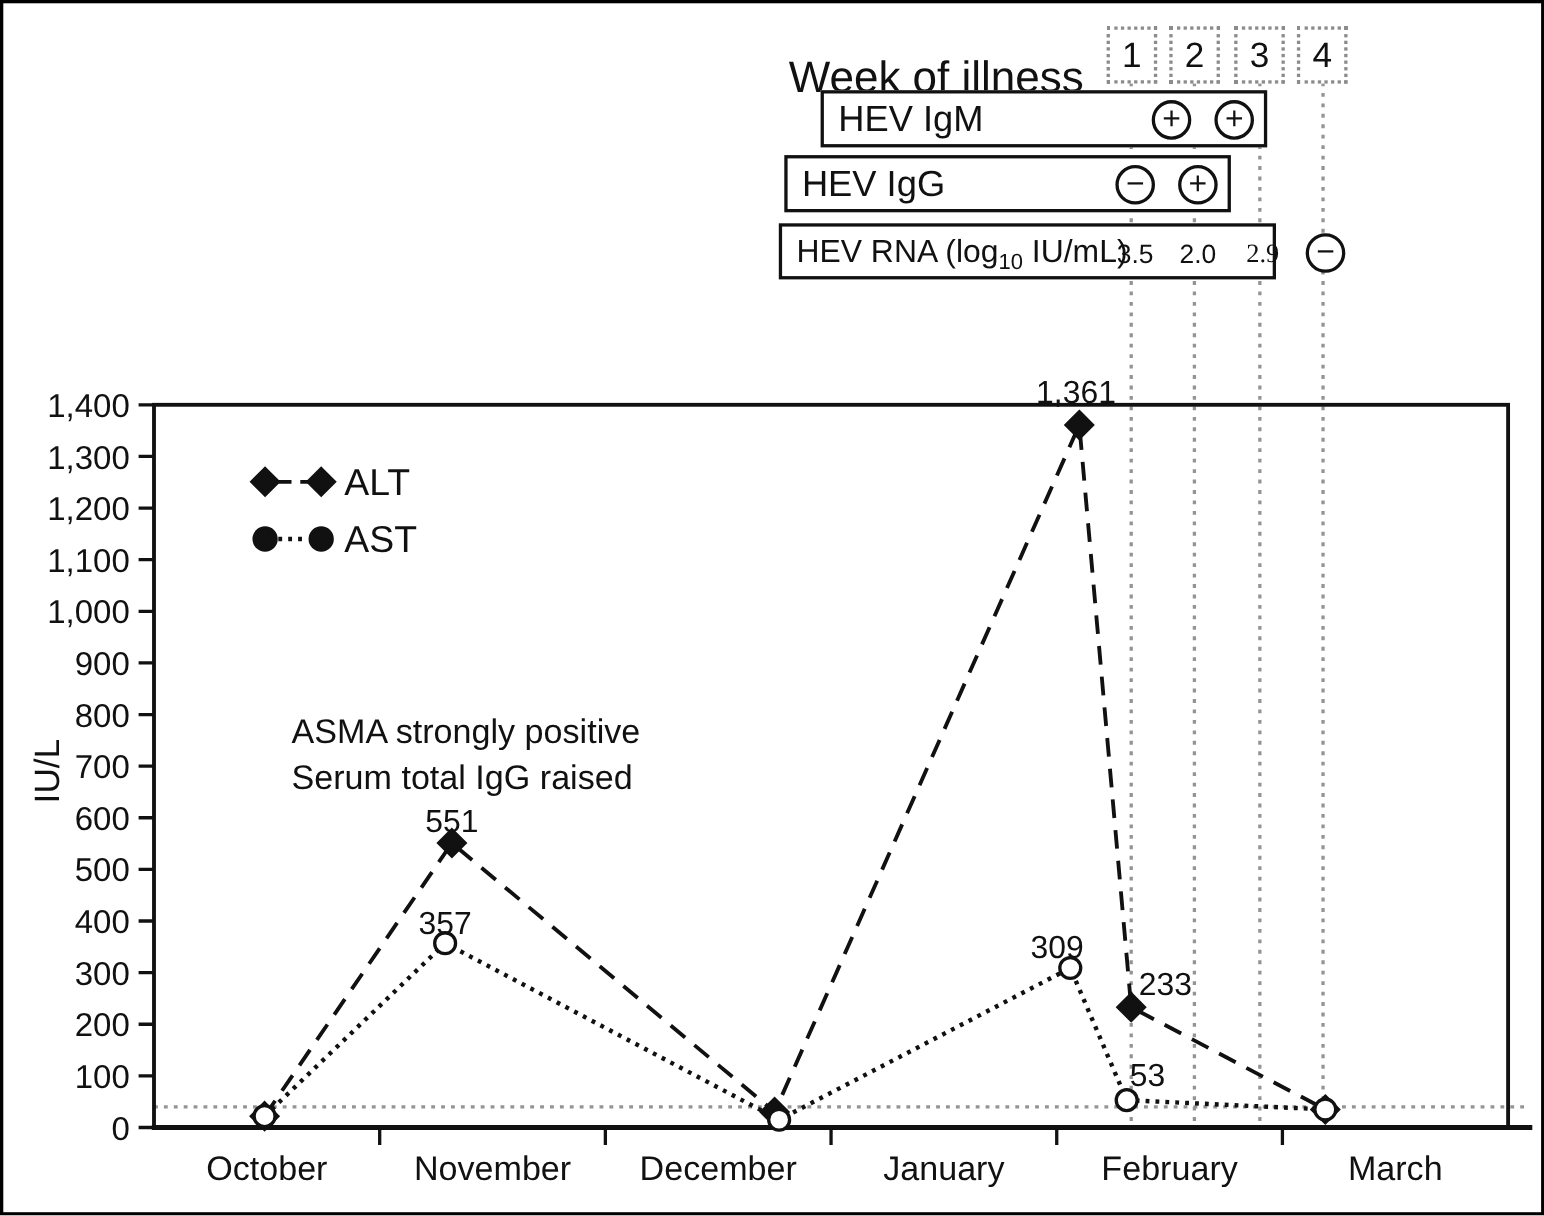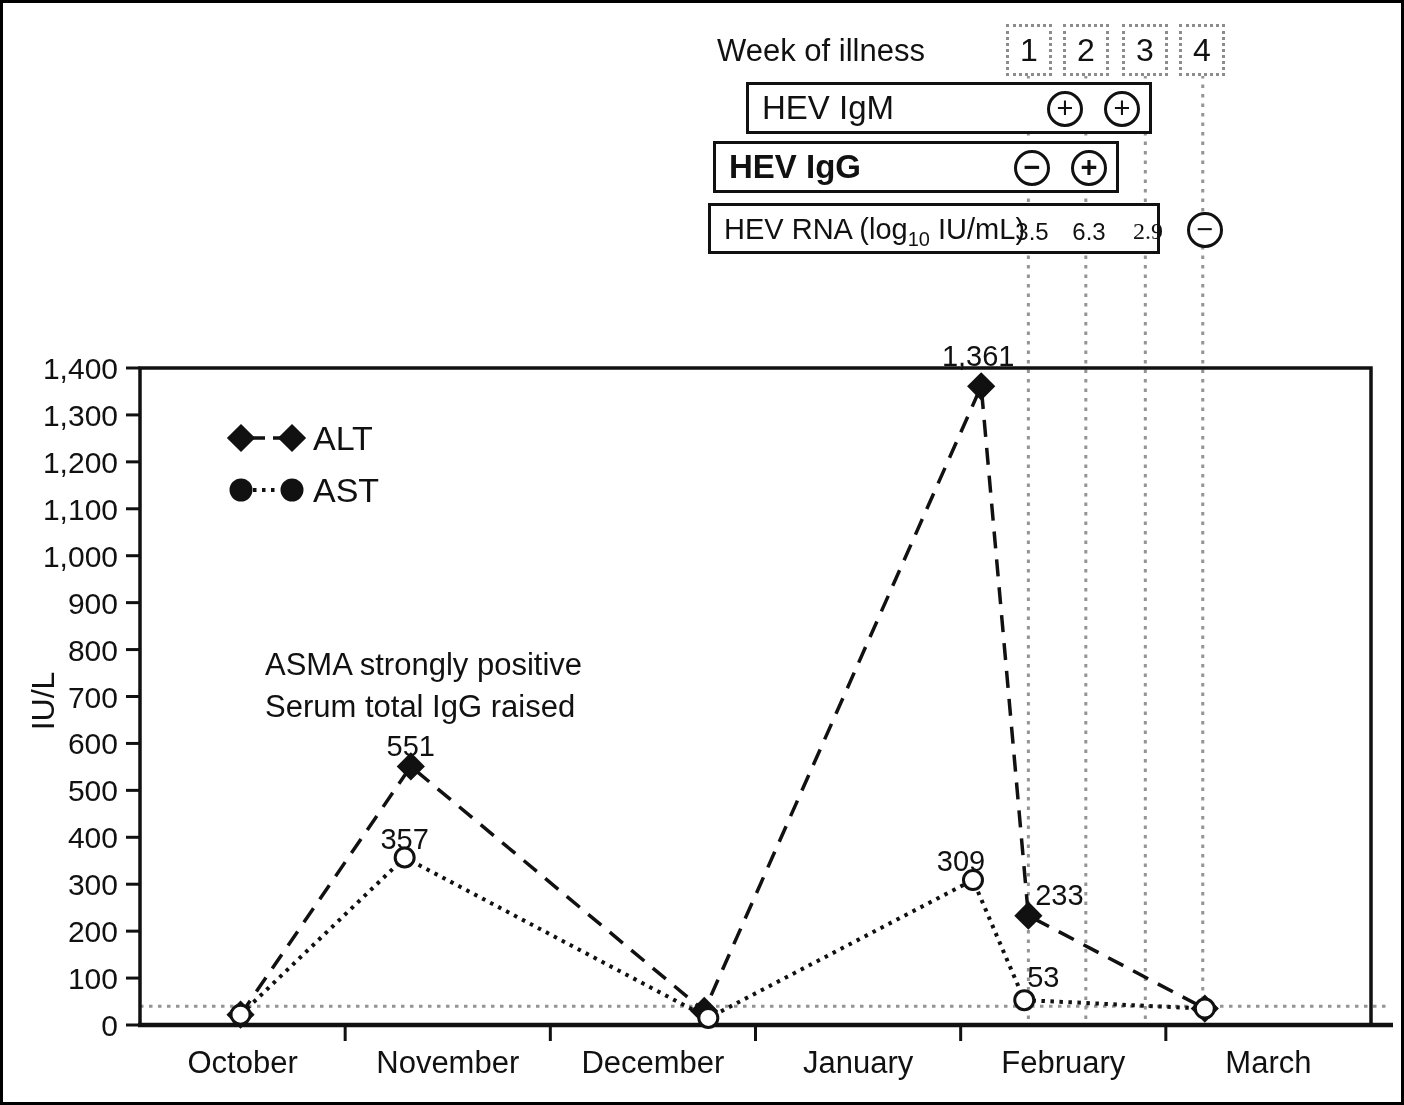--- a/index.html
+++ b/index.html
@@ -4,34 +4,34 @@
 <style>
   html,body{margin:0;padding:0;background:#fff;}
   .canvas{
     position:relative; width:1404px; height:1105px; box-sizing:border-box;
     border:3px solid #000; background:#fff; overflow:hidden;
     font-family:"Liberation Sans", sans-serif; color:#111;
   }
   #chart-svg{position:absolute; left:0; top:0; z-index:1;}
   .overlay{position:absolute; z-index:2;}
 
-  .week-label{left:714px; top:30px; font-size:31px;}
+  .week-label{left:714px; top:46px; font-size:40px;}
 
   .week-box{
     top:21px; width:40px; height:46px; border:3px dotted #8c8c8c; background:#fff;
     display:flex; align-items:center; justify-content:center; font-size:32px;
   }
   .wb1{left:1003px;} .wb2{left:1060px;} .wb3{left:1119px;} .wb4{left:1176px;}
 
   .row-box{
     left:710px; width:406px; height:52px; box-sizing:border-box;
     border:3.5px solid #111; background:#fff;
     display:flex; align-items:center; padding-left:13px; font-size:33px;
   }
-  .igm{top:79px;margin-left:33px;} .igg{top:138px;font-weight:bold;}
+  .igm{top:79px;margin-left:33px;} .igg{top:138px;}
   .rna{left:705px; top:200px; width:452px; height:51px; font-size:29px;align-items:flex-end;}
   .rna sub{font-size:20px;}
 
   .sym{
     position:absolute; width:36px; height:36px; box-sizing:border-box;
     border:3px solid #111; border-radius:50%; background:#fff;
     display:flex; align-items:center; justify-content:center;
     font-size:29px; line-height:1; padding-bottom:2px;
   }
   .sym.s-w1{left:298px; top:6px;} .sym.s-w2{left:355px; top:6px;}
@@ -179,21 +179,21 @@
 
   <div class="overlay row-box igg">
     <span>HEV IgG</span>
     <span class="sym s-w1">−</span>
     <span class="sym s-w2">+</span>
   </div>
 
   <div class="overlay row-box rna">
     <span><span>HEV RNA (log</span><sub>10</sub><span> IU/mL)</span></span>
     <span class="rna-val rv1">3.5</span>
-    <span class="rna-val rv2">6.3</span>
+    <span class="rna-val rv2">2.0</span>
     <span class="rna-val rv3">2.9</span>
     <span class="sym">−</span>
   </div>
 
 
   <div class="overlay asma-strong">
     <div>ASMA strongly positive</div>
     <div>Serum total IgG raised</div>
   </div>
 

